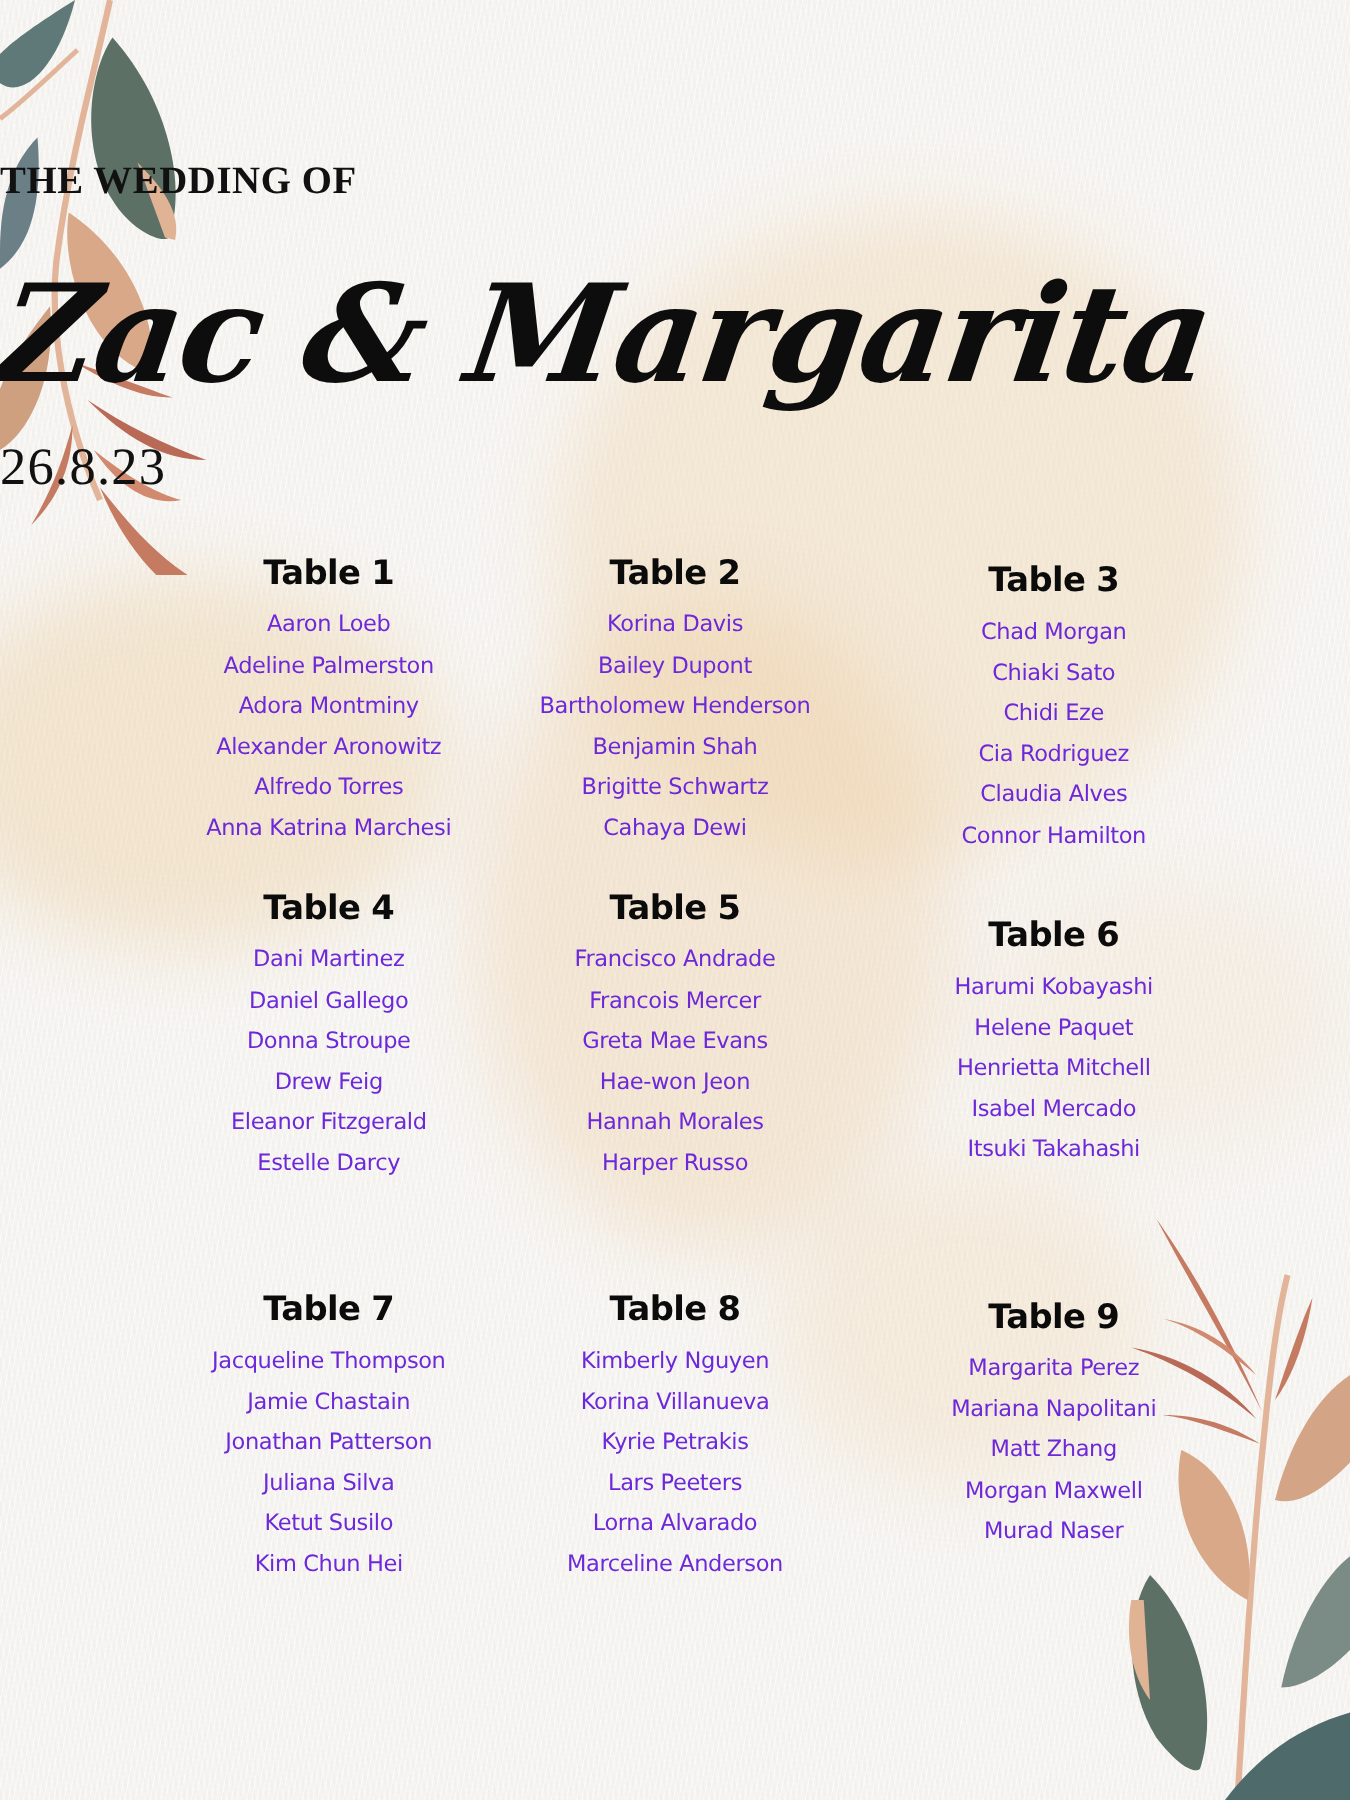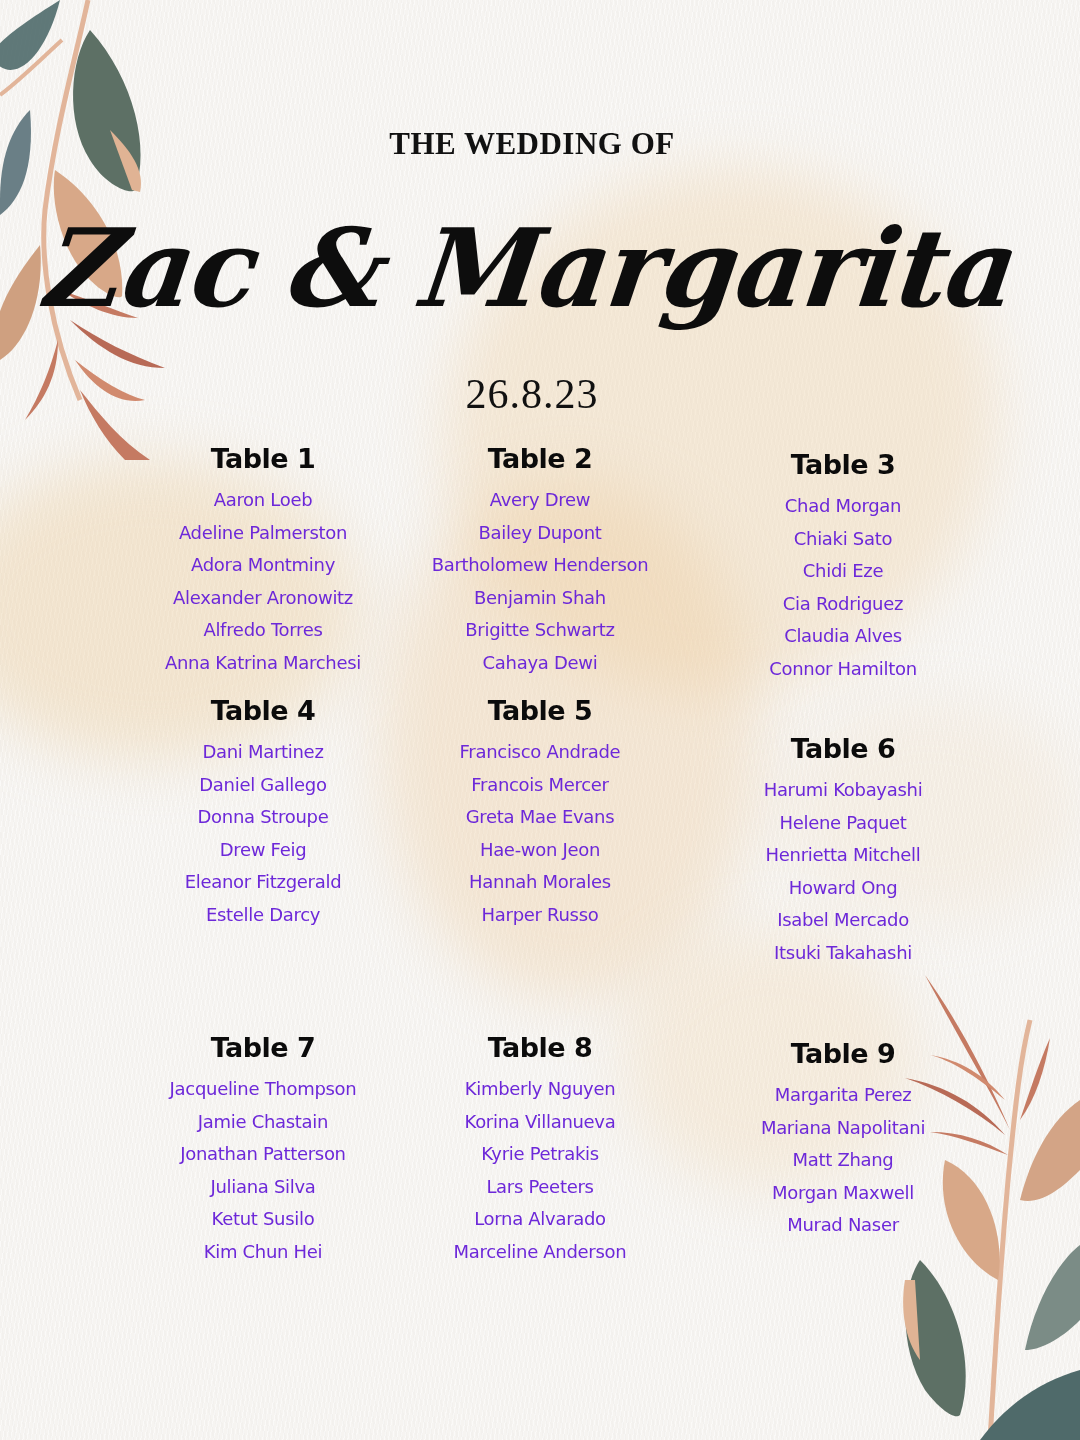--- a/index.html
+++ b/index.html
@@ -27,38 +27,37 @@
     .wash.w3 { left: -60px; top: 460px; width: 420px; height: 300px; background: rgba(235,196,140,0.33); }
     .wash.w4 { left: 620px; top: 930px; width: 300px; height: 260px; background: rgba(238,206,160,0.25); }
     .wash.w5 { left: 780px; top: 700px; width: 300px; height: 220px; background: rgba(238,210,170,0.18); }
 
     .leaves { position: absolute; }
     .leaves.tl { left: 0; top: 0; width: 200px; height: 460px; }
     .leaves.br { left: 880px; top: 960px; width: 200px; height: 480px; }
 
     .header {
       position: absolute; left: 0; right: 16px; top: 126px;
-      text-align: center;
     }
     .kicker {
       font-family: "Liberation Serif", serif;
       font-size: 31px; font-weight: bold; letter-spacing: 0.5px;
       color: #111; margin: 0;
     }
     .names {
       font-family: "DejaVu Serif", serif;
       font-style: italic; font-weight: bold;
       font-size: 108px; line-height: 1;
       margin-top: 52px; letter-spacing: -2px;
       color: #0d0d0d;
       transform: skewX(-8deg);
     }
     .date {
       font-family: "Liberation Serif", serif;
-      font-size: 42px; margin-top: 48px; color: #111; letter-spacing: 1px;
+      font-size: 42px; margin-top: 28px; color: #111; letter-spacing: 1px;
     }
 
     .grid { position: absolute; left: 0; top: 0; width: 992px; height: 1440px; }
     .table-block {
       position: absolute; width: 280px; text-align: center;
     }
     .table-title {
       font-family: "DejaVu Sans", sans-serif;
       font-weight: bold; font-size: 27px; letter-spacing: -0.5px;
       margin: 0 0 6px 0; line-height: 38px; color: #0b0b0b;
@@ -66,21 +65,21 @@
     .guest {
       font-family: "DejaVu Sans", sans-serif;
       font-size: 18px; line-height: 32.5px; color: #6d28d9;
       letter-spacing: -0.3px; white-space: nowrap;
     }
     .c1 { left: 123px; }
     .c2 { left: 400px; }
     .c3 { left: 703px; }
     .r1 { top: 440px; }
     .r1.c3 { top: 446px; }
-    .r2 { top: 692px; }
+    .r2 { top: 708px; }
     .r2.c3 { top: 730px; }
     .r3 { top: 1029px; }
     .r3.c3 { top: 1035px; }
   </style>
 </head>
 <body>
 
 <div class="paper"></div>
 <div class="wash w1"></div>
 <div class="wash w2"></div>
@@ -131,21 +130,21 @@
     <div class="table-title">Table 1</div>
     <div class="guest">Aaron Loeb</div>
     <div class="guest">Adeline Palmerston</div>
     <div class="guest">Adora Montminy</div>
     <div class="guest">Alexander Aronowitz</div>
     <div class="guest">Alfredo Torres</div>
     <div class="guest">Anna Katrina Marchesi</div>
   </div>
   <div class="table-block c2 r1">
     <div class="table-title">Table 2</div>
-    <div class="guest">Avery Drew</div>
+    <div class="guest">Korina Davis</div>
     <div class="guest">Bailey Dupont</div>
     <div class="guest">Bartholomew Henderson</div>
     <div class="guest">Benjamin Shah</div>
     <div class="guest">Brigitte Schwartz</div>
     <div class="guest">Cahaya Dewi</div>
   </div>
   <div class="table-block c3 r1">
     <div class="table-title">Table 3</div>
     <div class="guest">Chad Morgan</div>
     <div class="guest">Chiaki Sato</div>
@@ -171,21 +170,20 @@
     <div class="guest">Greta Mae Evans</div>
     <div class="guest">Hae-won Jeon</div>
     <div class="guest">Hannah Morales</div>
     <div class="guest">Harper Russo</div>
   </div>
   <div class="table-block c3 r2">
     <div class="table-title">Table 6</div>
     <div class="guest">Harumi Kobayashi</div>
     <div class="guest">Helene Paquet</div>
     <div class="guest">Henrietta Mitchell</div>
-    <div class="guest">Howard Ong</div>
     <div class="guest">Isabel Mercado</div>
     <div class="guest">Itsuki Takahashi</div>
   </div>
 
   <div class="table-block c1 r3">
     <div class="table-title">Table 7</div>
     <div class="guest">Jacqueline Thompson</div>
     <div class="guest">Jamie Chastain</div>
     <div class="guest">Jonathan Patterson</div>
     <div class="guest">Juliana Silva</div>

